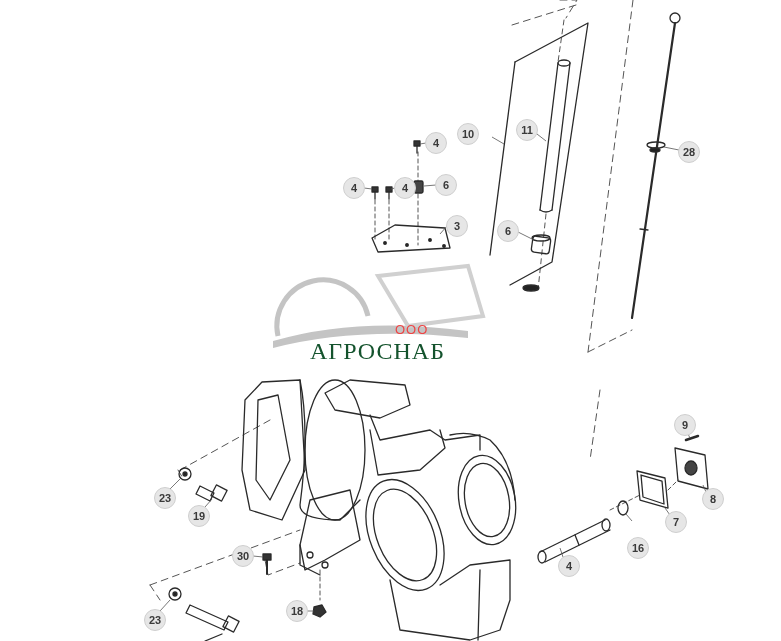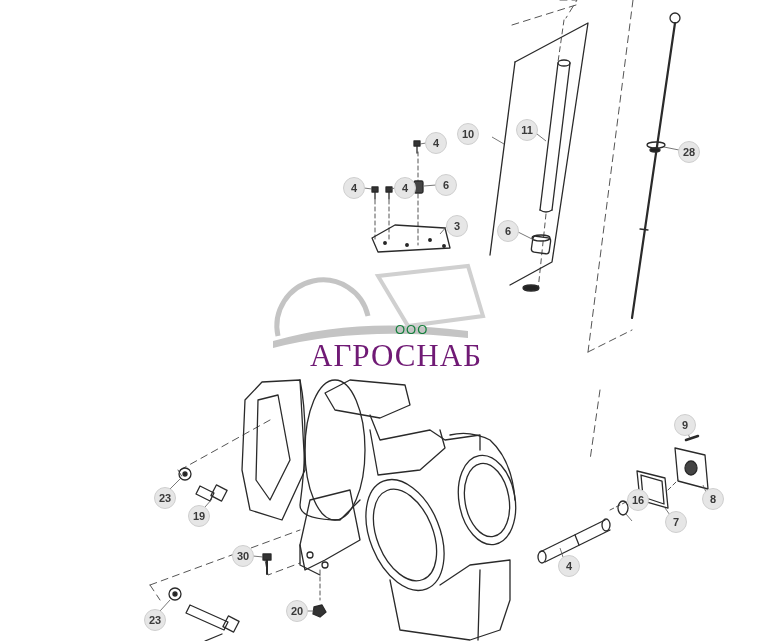--- a/index.html
+++ b/index.html
@@ -2,22 +2,22 @@
 <html><head>
 <meta charset="utf-8">
 <style>
   html, body { margin: 0; padding: 0; background: #ffffff; }
   body { width: 781px; height: 641px; overflow: hidden; position: relative; font-family: "Liberation Sans", sans-serif; }
   #canvas { position: absolute; left: 0; top: 0; width: 781px; height: 641px; }
   .callout { position: absolute; width: 22px; height: 22px; margin-left: -11px; margin-top: -11px; border-radius: 50%;
     background: #e6e6e6; border: 1px solid #cfcfcf; box-sizing: border-box; color: #3a3a3a;
     font-family: "Liberation Sans", sans-serif; font-weight: bold; font-size: 11px; line-height: 20px; text-align: center; }
   .watermark { position: absolute; left: 268px; top: 256px; width: 270px; height: 125px; pointer-events: none; }
-  .wm-text { position: absolute; left: 310px; top: 338px; font-family: "Liberation Serif", serif; font-size: 31px; color: #701a75; letter-spacing: 1px; }
-  .wm-ooo { position: absolute; left: 395px; top: 322px; font-family: "Liberation Sans", sans-serif; font-size: 13px; color: #15803d; letter-spacing: 1px; }
+  .wm-text { position: absolute; left: 310px; top: 338px; font-family: "Liberation Serif", serif; font-size: 24px; color: #14532d; letter-spacing: 1px; }
+  .wm-ooo { position: absolute; left: 395px; top: 322px; font-family: "Liberation Sans", sans-serif; font-size: 13px; color: #ef4444; letter-spacing: 1px; }
 </style>
 </head>
 <body>
 
 <svg id="canvas" viewBox="0 0 781 641" xmlns="http://www.w3.org/2000/svg">
   <g fill="none" stroke="#2a2a2a" stroke-width="1.3" stroke-linejoin="round" stroke-linecap="round">
 
     <g stroke-dasharray="7 5" stroke="#555" stroke-width="1">
       <path d="M633 0 L588 352"></path>
       <path d="M588 352 L632 330"></path>
@@ -192,19 +192,19 @@
 <div class="callout" style="left:354px;top:188px">4</div>
 <div class="callout" style="left:405px;top:188px">4</div>
 <div class="callout" style="left:446px;top:185px">6</div>
 <div class="callout" style="left:468px;top:134px">10</div>
 <div class="callout" style="left:527px;top:130px">11</div>
 <div class="callout" style="left:508px;top:231px">6</div>
 <div class="callout" style="left:689px;top:152px">28</div>
 <div class="callout" style="left:685px;top:425px">9</div>
 <div class="callout" style="left:713px;top:499px">8</div>
 <div class="callout" style="left:676px;top:522px">7</div>
-<div class="callout" style="left:638px;top:500px">16</div>
+<div class="callout" style="left:638px;top:548px">16</div>
 <div class="callout" style="left:569px;top:566px">4</div>
 <div class="callout" style="left:165px;top:498px">23</div>
 <div class="callout" style="left:199px;top:516px">19</div>
 <div class="callout" style="left:243px;top:556px">30</div>
 <div class="callout" style="left:155px;top:620px">23</div>
-<div class="callout" style="left:297px;top:611px">20</div>
+<div class="callout" style="left:297px;top:611px">18</div>
 
 </body></html>

